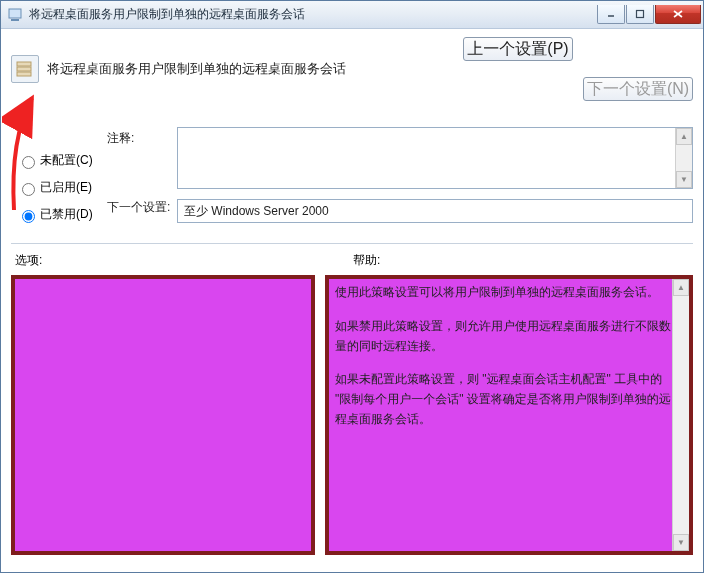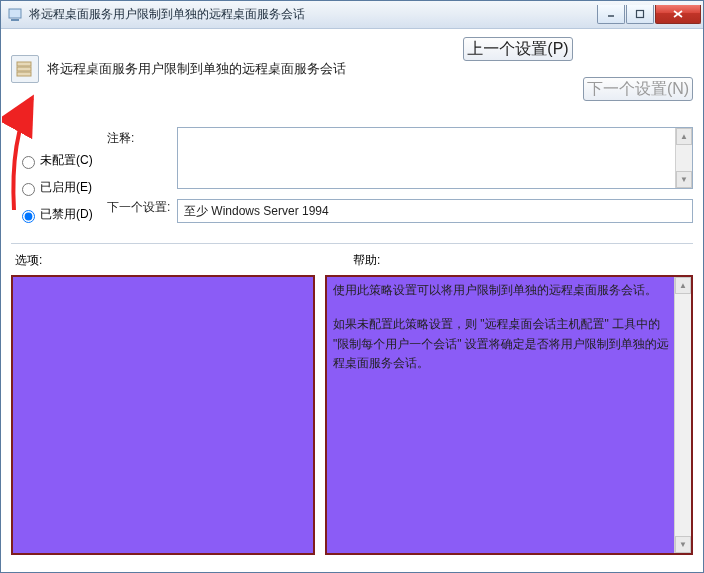--- a/index.html
+++ b/index.html
@@ -99,21 +99,21 @@
     border: none; border-top: 1px solid #c8d2de;
     margin: 10px 0 8px 0;
   }
   .midlabels { display: flex; gap: 24px; }
   .midlabels .left { width: 312px; padding-left: 4px; }
   .midlabels .right { padding-left: 6px; text-align: center; }
   .panels {
     display: flex; gap: 10px; margin-top: 6px; height: 280px;
   }
   .pane {
-    border: 2px solid #7f1d1d; background: #8b5cf6; position: relative;
+    border: 4px solid #7f1d1d; background: #d946ef; position: relative;
     overflow: hidden;
   }
   .pane.left { width: 304px; }
   .pane.right { flex: 1; }
   .help-body {
     position: absolute; left: 6px; right: 18px; top: 4px; bottom: 4px;
     font-size: 12px; color: #222; line-height: 1.65;
     overflow: hidden;
   }
   .help-body p { margin: 0 0 14px 0; }
@@ -192,37 +192,38 @@
         <div class="labels-col">注释:</div>
         <div class="comment-box">
           <div class="scrollbar-v">
             <div class="arrow">▲</div>
             <div class="arrow">▼</div>
           </div>
         </div>
       </div>
       <div class="platform-row">
         <div class="labels-col">下一个设置:</div>
-        <div class="platform-box">至少 Windows Server 1994</div>
+        <div class="platform-box">至少 Windows Server 2000</div>
       </div>
     </div>
   </div>
 
   <hr class="divider">
 
   <div class="midlabels">
     <div class="left">选项:</div>
     <div class="right">帮助:</div>
   </div>
 
   <div class="panels">
     <div class="pane left"></div>
     <div class="pane right">
       <div class="help-body">
         <p>使用此策略设置可以将用户限制到单独的远程桌面服务会话。</p>
+        <p>如果禁用此策略设置，则允许用户使用远程桌面服务进行不限数量的同时远程连接。</p>
         <p>如果未配置此策略设置，则 "远程桌面会话主机配置" 工具中的 "限制每个用户一个会话" 设置将确定是否将用户限制到单独的远程桌面服务会话。</p>
       </div>
       <div class="scrollbar-v">
         <div class="arrow">▲</div>
         <div class="arrow">▼</div>
       </div>
     </div>
   </div>
 </div>
 

